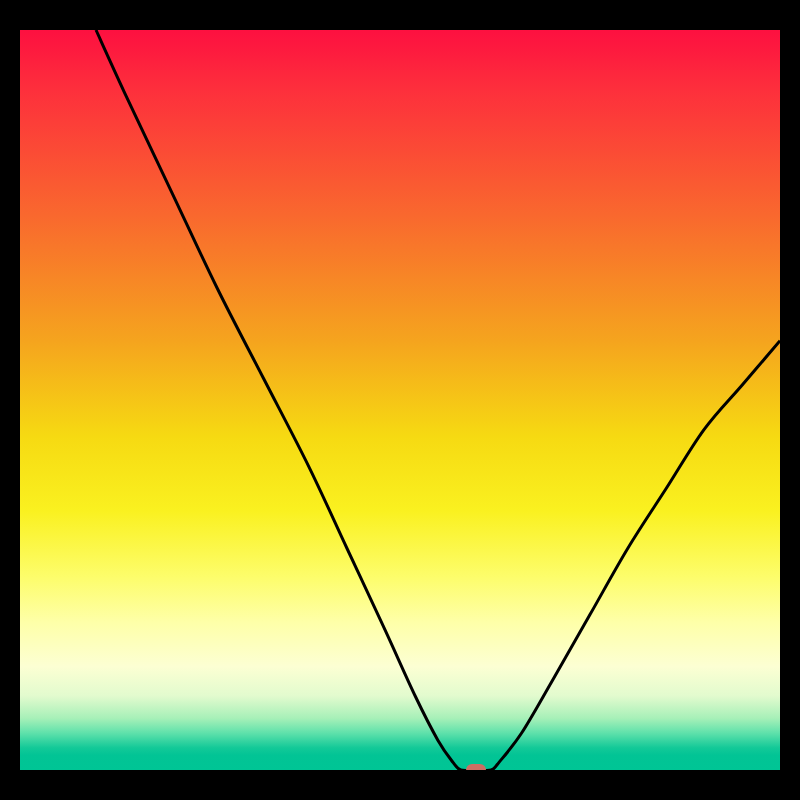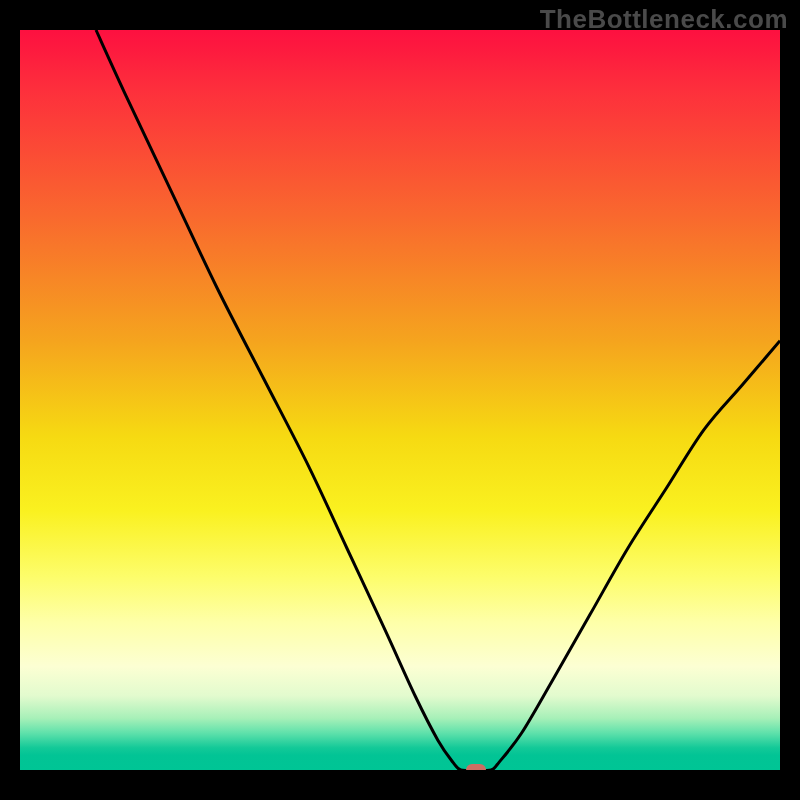--- a/index.html
+++ b/index.html
@@ -75,21 +75,20 @@
     border-radius: 6px;
     transform: translate(-50%, -50%);
     z-index: 5;
   }
 </style>
 </head>
 <body>
 
 <div class="frame">
 
-  <div class="watermark">TheBottleneck.com</div>
 
   <div class="plot-area">
     <div class="gradient"></div>
 
     <svg class="curve" viewBox="0 0 760 740" preserveAspectRatio="none">
       <path d="M 76 0 C 81.06666666666666 11.100000000000003, 93.73333333333333 39.4666666666667, 106.4 66.60000000000002 C 119.06666666666668 93.73333333333335, 136.8 130.7333333333333, 152 162.79999999999995 C 167.2 194.86666666666662, 182.39999999999998 228.16666666666666, 197.6 259 C 212.8 289.8333333333333, 228 318.19999999999993, 243.20000000000002 347.79999999999995 C 258.40000000000003 377.4, 274.8666666666667 408.23333333333335, 288.8 436.6 C 302.73333333333335 464.9666666666667, 314.1333333333333 490.8666666666667, 326.8 518 C 339.4666666666667 545.1333333333333, 353.40000000000003 574.7333333333333, 364.8 599.4 C 376.2 624.0666666666666, 386.3333333333333 647.5, 395.2 666 C 404.06666666666666 684.5, 411.66666666666674 699.3, 418.00000000000006 710.4 C 424.33333333333337 721.5, 429.4 727.6666666666667, 433.2 732.6 C 437 737.5333333333333, 436.99999999999994 738.7666666666667, 440.79999999999995 740 C 444.59999999999997 741.2333333333333, 450.93333333333334 740, 456 740 C 461.06666666666666 740, 467.4 741.2333333333333, 471.2 740 C 475 738.7666666666667, 473.73333333333335 738.7666666666667, 478.8 732.6 C 483.8666666666667 726.4333333333334, 492.73333333333335 716.5666666666666, 501.6 703 C 510.4666666666667 689.4333333333334, 520.6 670.9333333333334, 532 651.2 C 543.4 631.4666666666667, 557.3333333333334 606.8000000000001, 570 584.6 C 582.6666666666666 562.4, 595.3333333333334 538.9666666666667, 608 518 C 620.6666666666666 497.0333333333333, 633.3333333333334 478.53333333333336, 646 458.8 C 658.6666666666666 439.06666666666666, 671.3333333333334 416.8666666666666, 684 399.59999999999997 C 696.6666666666666 382.3333333333333, 709.3333333333334 370, 722 355.2 C 734.6666666666666 340.4, 753.6666666666666 318.2, 760 310.8" fill="none" stroke="#000000" stroke-width="3"></path>
     </svg>
 
     <div class="marker" style="left: 456px; top: 740px; background: rgb(205, 110, 99);"></div>
   </div>

